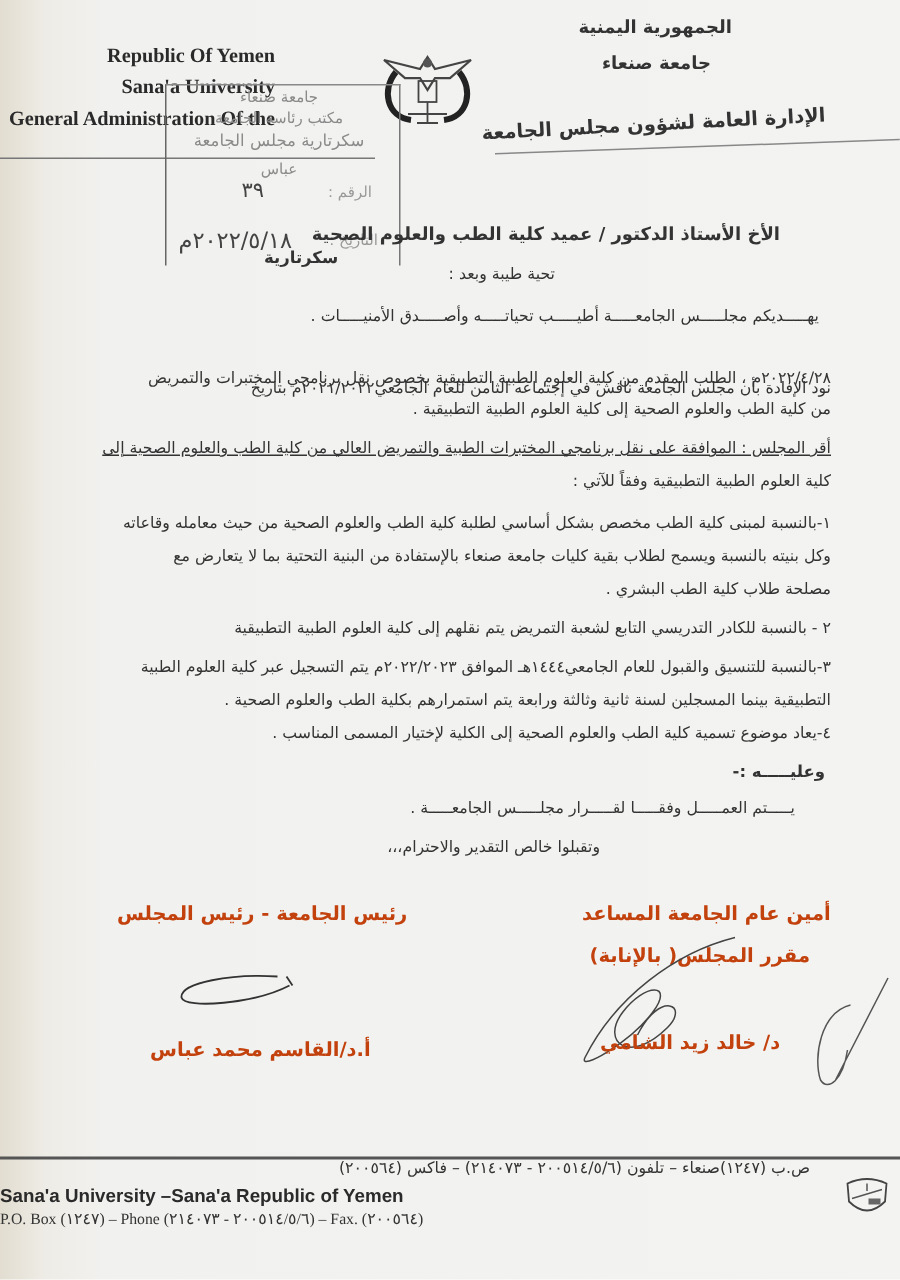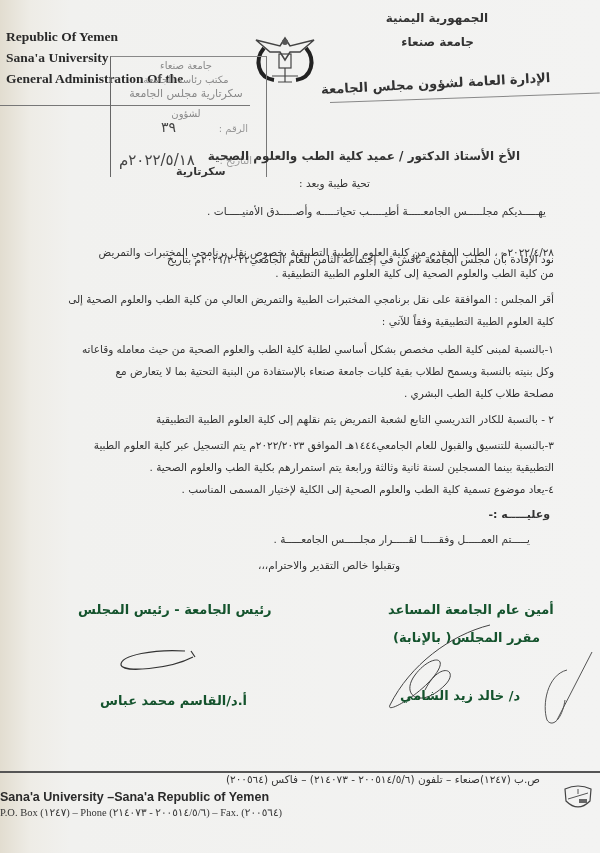--- a/index.html
+++ b/index.html
@@ -3,34 +3,34 @@
 <meta charset="utf-8">
 <style>
   html, body { margin:0; padding:0; }
   body {
     width:600px; height:853px; overflow:hidden; position:relative;
     background: linear-gradient(90deg, #e2ddd0 0px, #eeece6 30px, #f1f1ef 70px, #f3f3f2 100%);
     font-family: "DejaVu Sans", sans-serif; color:#222;
   }
   .abs { position:absolute; }
   .en-head { left:6px; top:26px; font-family:"Liberation Serif", serif; font-weight:bold; font-size:13.5px; line-height:21px; color:#2a2a2a; }
-  .en-head div { white-space:nowrap; }
+  .en-head div { white-space:nowrap;text-align:right; }
   .ar-head { right:50px; top:6px; direction:rtl; text-align:left; font-size:12px; line-height:24px; color:#333; font-weight:bold; }
   .ar-head .l1 { position:absolute; right:62px; top:0; white-space:nowrap; }
   .ar-head .l2 { position:absolute; right:76px; top:24px; white-space:nowrap; }
   .ar-head .l3 { position:absolute; right:0; top:66px; white-space:nowrap; font-size:13px; transform:rotate(-3deg); }
   .head-rule-left { left:0; top:105px; width:250px; height:1px; background:#777; }
   .head-rule-right { left:330px; top:102px; width:270px; height:1px; background:#888; transform:rotate(-2deg); transform-origin:left; }
   .emblem { left:250px; top:30px; width:70px; height:56px; }
   .stamp-box { left:110px; top:56px; width:155px; height:120px; border-left:1px solid #666; border-right:1px solid #777; border-top:1px solid #888; }
   .stamp-text { direction:rtl; color:#8a8a8a; font-size:10px; line-height:14px; text-align:center; position:absolute; width:150px; }
   .hand { font-family:"DejaVu Sans", sans-serif; color:#444; }
   .body-text { direction:rtl; font-size:10.5px; color:#333; line-height:18px; white-space:nowrap; }
   .bold { font-weight:bold; }
-  .sig-title { direction:rtl; font-weight:bold; font-size:13px; color:#14532d; white-space:nowrap; }
+  .sig-title { direction:rtl; font-weight:bold; font-size:13px; color:#c2410c; white-space:nowrap; }
   .footer-rule { left:0; top:771px; width:600px; height:2px; background:#555; }
   .footer-ar { right:60px; top:773px; direction:rtl; font-size:10.5px; color:#333; white-space:nowrap; }
   .footer-en1 { left:0; top:790px; font-family:"Liberation Sans", sans-serif; font-weight:bold; font-size:12.5px; color:#2a2a2a; white-space:nowrap; }
   .footer-en2 { left:0; top:806px; font-family:"Liberation Serif", serif; font-size:10.5px; color:#333; white-space:nowrap; }
   .logo { left:562px; top:785px; width:32px; height:26px; }
 </style>
 </head>
 <body>
 
 <div class="abs en-head">
@@ -54,37 +54,37 @@
   <path d="M14 18 C4 30, 8 48, 24 50" fill="none" stroke="#222" stroke-width="4"></path>
   <path d="M56 18 C66 30, 62 48, 46 50" fill="none" stroke="#222" stroke-width="4"></path>
   <rect x="29" y="24" width="12" height="14" fill="none" stroke="#444" stroke-width="1.2"></rect>
   <path d="M22 46 L48 46 M35 38 L35 52 M28 52 L42 52" stroke="#444" stroke-width="1.2"></path>
 </svg>
 
 <div class="abs stamp-box">
   <div class="stamp-text" style="top:2px;">جامعة صنعاء</div>
   <div class="stamp-text" style="top:16px;">مكتب رئاسة الجامعة</div>
   <div class="stamp-text" style="top:30px;font-size:11px;">سكرتارية مجلس الجامعة</div>
-  <div class="stamp-text" style="top:50px;">لشؤون</div>
+  <div class="stamp-text" style="top:50px;">عباس</div>
   <div class="abs" style="top:66px;right:18px;direction:rtl;font-size:10px;color:#999;">الرقم :</div>
   <div class="abs hand" style="top:62px;left:50px;font-size:14px;">٣٩</div>
   <div class="abs" style="top:98px;right:14px;direction:rtl;font-size:10px;color:#999;">التاريخ :</div>
   <div class="abs hand" style="top:94px;left:8px;font-size:15px;direction:rtl;">٢٠٢٢/٥/١٨م</div>
 </div>
 
 <div class="abs body-text bold" style="right:80px;top:147px;font-size:12px;">الأخ الأستاذ الدكتور / عميد كلية الطب والعلوم الصحية</div>
 <div class="abs body-text bold" style="left:176px;top:163px;font-size:11px;">سكرتارية</div>
 <div class="abs body-text" style="right:230px;top:174px;">تحية طيبة وبعد :</div>
 
 <div class="abs body-text" style="right:54px;top:202px;margin-left:44px;">يهـــــديكم مجلـــــس الجامعـــــة أطيـــــب تحياتـــــه وأصـــــدق الأمنيـــــات .</div>
 <div class="abs body-text" style="right:46px;top:222px;margin-top:28px;">نود الإفادة بأن مجلس الجامعة ناقش في إجتماعه الثامن  للعام الجامعي٢٠٢١/٢٠٢٢م بتاريخ</div>
 <div class="abs body-text" style="right:46px;top:243px;">٢٠٢٢/٤/٢٨م ، الطلب المقدم من كلية العلوم الطبية التطبيقية بخصوص نقل برنامجي المختبرات والتمريض</div>
 <div class="abs body-text" style="right:46px;top:264px;">من كلية الطب والعلوم الصحية إلى كلية العلوم الطبية التطبيقية .</div>
 
-<div class="abs body-text" style="right:46px;top:290px;">أقر المجلس : الموافقة على  نقل برنامجي المختبرات الطبية والتمريض العالي من كلية الطب والعلوم الصحية إلى</div>
+<div class="abs body-text" style="right:46px;top:290px;text-decoration:underline;">أقر المجلس : الموافقة على  نقل برنامجي المختبرات الطبية والتمريض العالي من كلية الطب والعلوم الصحية إلى</div>
 <div class="abs body-text" style="right:46px;top:312px;">كلية العلوم الطبية التطبيقية وفقاً للآتي :</div>
 
 <div class="abs body-text" style="right:46px;top:340px;">١-بالنسبة لمبنى كلية الطب مخصص بشكل أساسي لطلبة كلية الطب والعلوم الصحية من حيث معامله وقاعاته</div>
 <div class="abs body-text" style="right:46px;top:362px;">وكل بنيته بالنسبة ويسمح لطلاب بقية كليات جامعة صنعاء بالإستفادة من البنية التحتية بما لا يتعارض مع</div>
 <div class="abs body-text" style="right:46px;top:384px;">مصلحة طلاب كلية الطب البشري .</div>
 
 <div class="abs body-text" style="right:46px;top:410px;">٢ - بالنسبة للكادر التدريسي التابع لشعبة التمريض يتم نقلهم إلى كلية العلوم الطبية التطبيقية</div>
 
 <div class="abs body-text" style="right:46px;top:436px;">٣-بالنسبة للتنسيق والقبول للعام الجامعي١٤٤٤هـ الموافق ٢٠٢٢/٢٠٢٣م يتم التسجيل عبر كلية العلوم الطبية</div>
 <div class="abs body-text" style="right:46px;top:458px;">التطبيقية بينما المسجلين لسنة ثانية وثالثة ورابعة يتم استمرارهم بكلية الطب والعلوم الصحية .</div>

